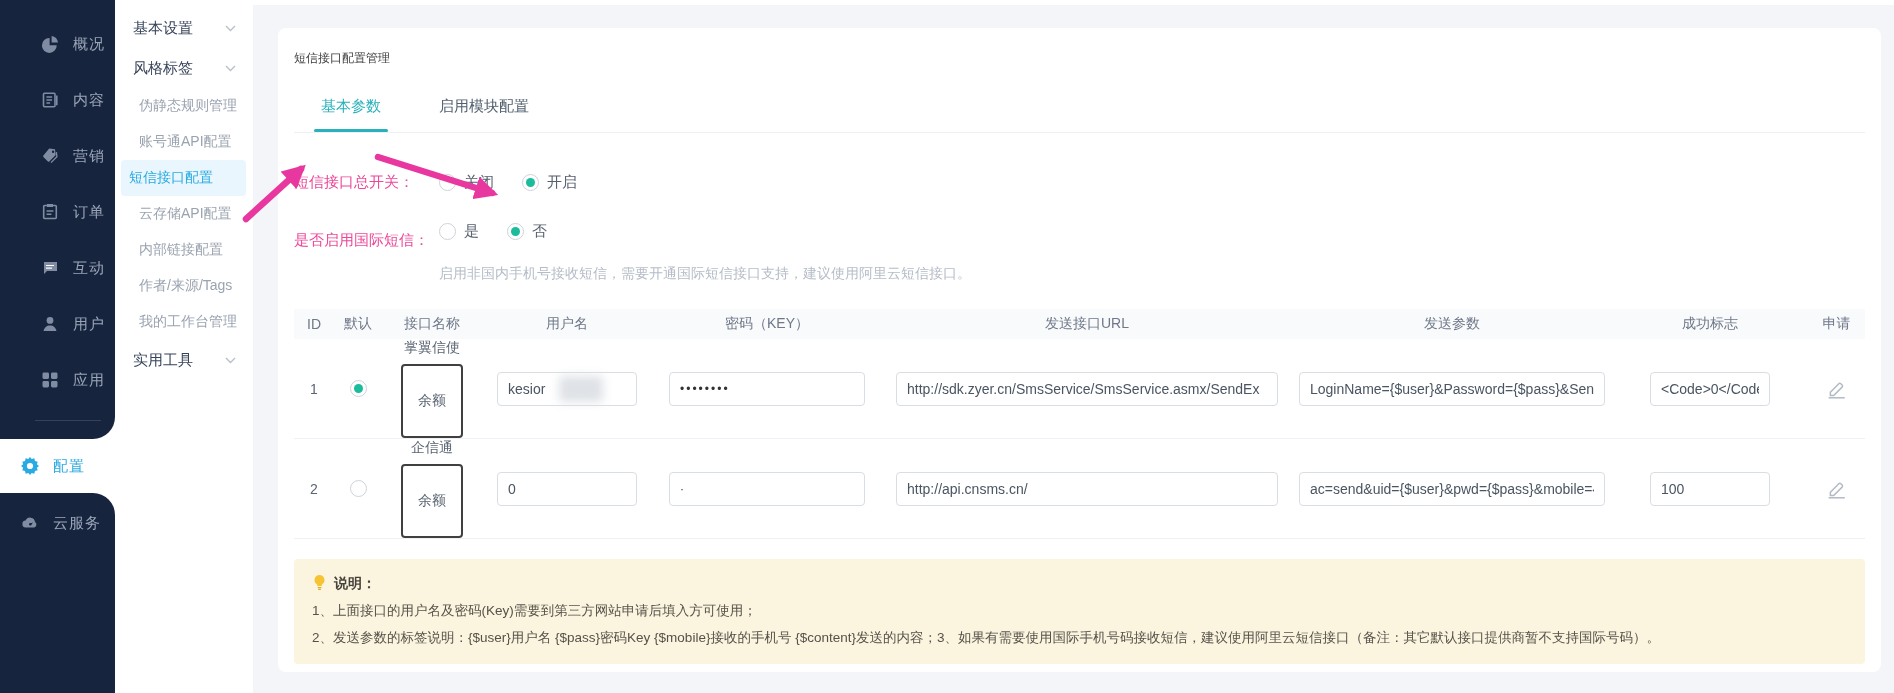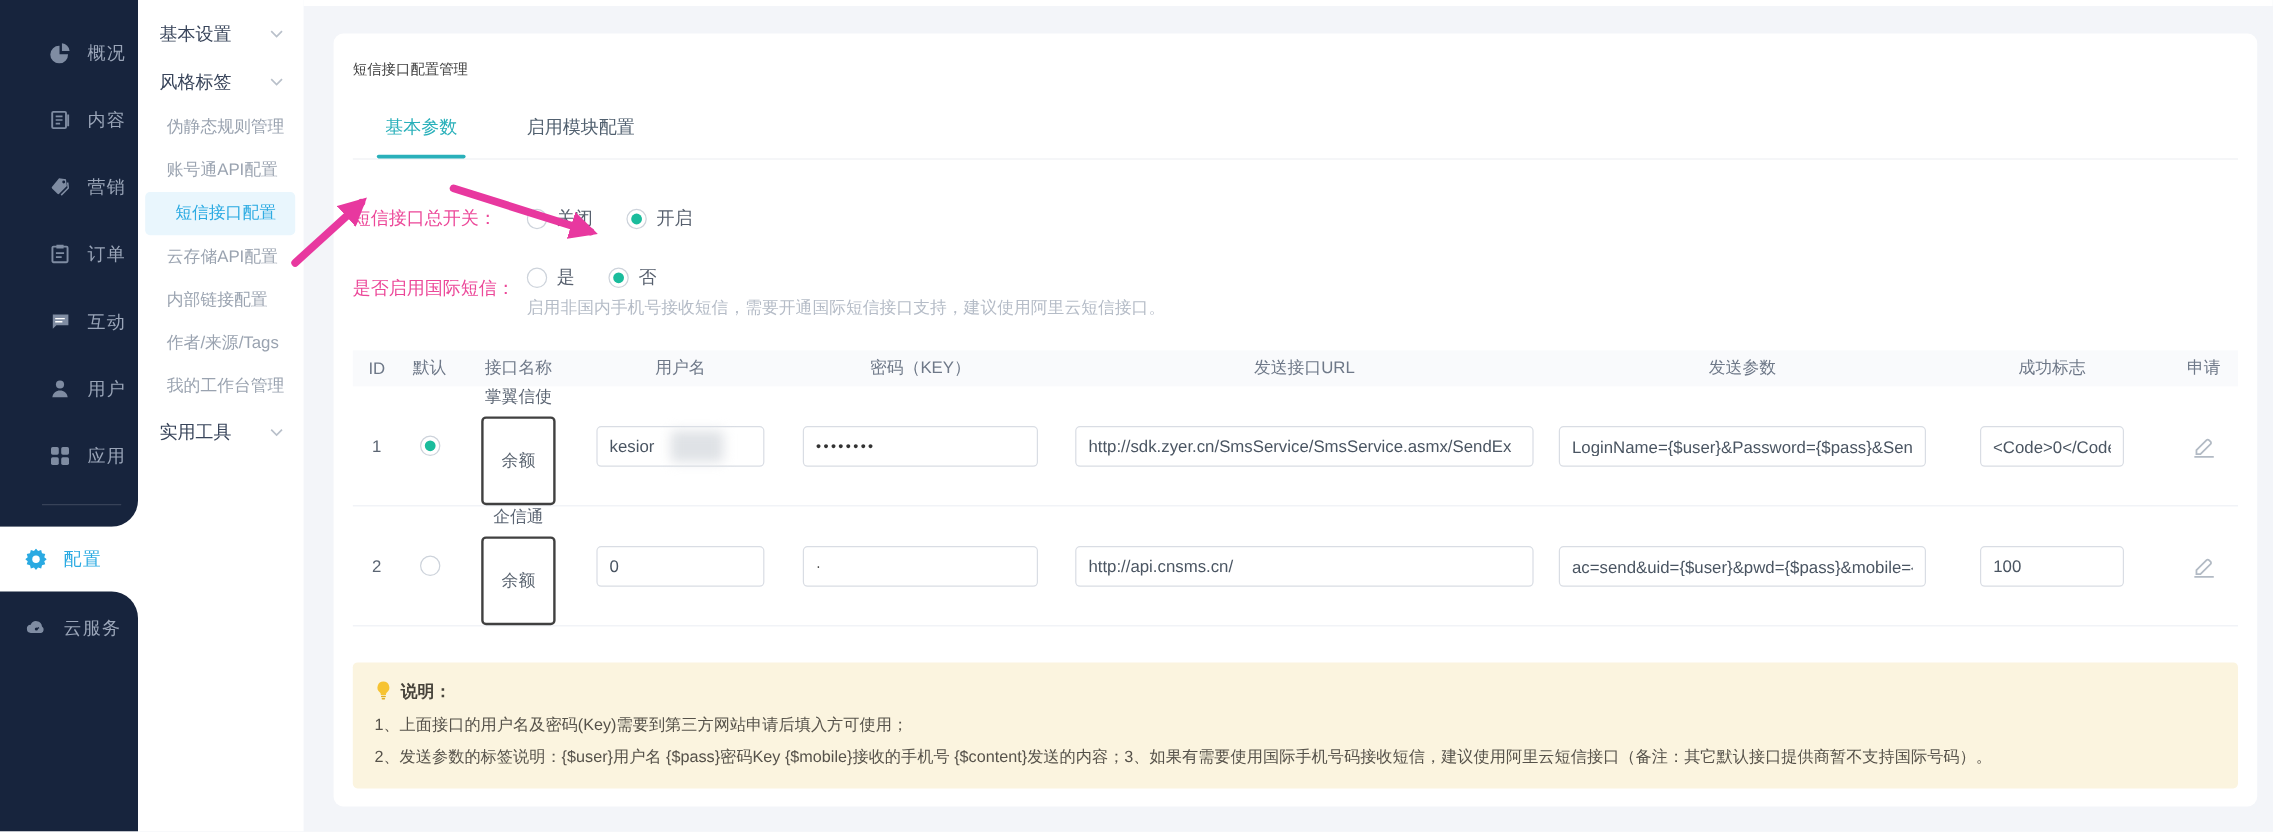--- a/index.html
+++ b/index.html
@@ -19,21 +19,21 @@
   .rail-gap .rail-item { height:54px; }
   .rail-gap .rlb { color:#2aaae2; }
   .rail-div { border-top:1px solid rgba(255,255,255,.14); margin:12px 14px 0 15px; }
 
   
   .menu { position:absolute; left:115px; top:0; width:138px; height:693px; background:#fff; z-index:2; padding-top:8px; }
   .menu-group { height:40px; display:flex; align-items:center; justify-content:space-between;
     padding:0 17px 0 18px; color:#38445a; font-size:15px; cursor:pointer; }
   .menu-sub { height:36px; display:flex; align-items:center; padding-left:24px;
     color:#9aa3b0; font-size:14px; cursor:pointer; }
-  .menu-sub.active { background:#e9f6fd; border-radius:4px; margin:0 7px 0 6px; padding-left:25px; color:#2aaae2; }
+  .menu-sub.active { background:#e9f6fd; border-radius:4px; margin:0 7px 0 6px; padding-left:8px; color:#2aaae2; }
   .chev { display:inline-flex; }
 
   
   .content { position:absolute; left:253px; top:0; width:1641px; height:693px; background:#f3f5f9; }
   .topstrip { height:5px; background:#fff; }
   .card { position:absolute; left:25px; top:28px; width:1603px; height:644px;
     background:#fff; border-radius:8px; padding:0 16px; }
 
   .card-title { padding:22px 0 0 0; font-size:12px; font-weight:500; color:#404040; }
 
@@ -46,21 +46,21 @@
   
   .frow { display:flex; align-items:center; margin-top:40px; padding-left:0; }
   .frow.second { margin-top:30px; align-items:flex-start; }
   .flabel { width:145px; font-size:15px; color:#ec4899; flex:0 0 145px; }
   .frow.second .flabel { padding-top:9px; }
   .radios { display:flex; align-items:center; gap:28px; }
   .radio-opt { display:flex; align-items:center; gap:8px; cursor:pointer; }
   .radio { width:17px; height:17px; border:1px solid #cdd3db; border-radius:50%; background:#fff; flex:0 0 17px; }
   .radio.checked::after { content:""; display:block; width:9px; height:9px; border-radius:50%; background:#1abc9c; margin:3px; }
   .radio-txt { font-size:15px; color:#57606e; }
-  .fhelp { margin-top:7px; font-size:14px; color:#b5bcc7; }
+  .fhelp { margin-top:24px; font-size:14px; color:#b5bcc7; }
 
   
   .tbl { margin-top:26px; }
   .tr { display:flex; align-items:center; }
   .thead { height:30px; background:#f9fafc; }
   .thead .td { font-size:14px; color:#6e7888; }
   .trow { height:100px; border-bottom:1px solid #eef1f5; }
   .td { display:flex; align-items:center; justify-content:center; text-align:center; }
   .c-id{width:40px;} .c-def{width:48px;} .c-name{width:100px;} .c-user{width:170px;}
   .c-pass{width:230px;} .c-url{width:410px;} .c-par{width:320px;} .c-suc{width:196px;} .c-app{width:57px;}
@@ -72,21 +72,21 @@
   .input-wrap { position:relative; }
   input.cfg { height:34px; border:1px solid #d9dde4; border-radius:4px; padding:0 10px;
     font-size:14px; color:#4a5562; background:#fff; font-family:"Liberation Sans","DejaVu Sans",sans-serif; }
   .w-user{width:140px;} .w-pass{width:196px;} .w-url{width:382px;} .w-par{width:306px;} .w-suc{width:120px;}
   input.pwd { letter-spacing:2px; font-size:12px; color:#333; }
   .blur-patch { position:absolute; left:62px; top:4px; width:44px; height:26px;
     background:#dfe2e6; filter:blur(5px); border-radius:3px; pointer-events:none; }
   .edit-ic { cursor:pointer; display:inline-flex; }
 
   
-  .note { margin:30px 0 0 0; background:#fbf4df; border-radius:4px; padding:12px 18px 13px 18px; }
+  .note { margin:20px 0 0 0; background:#fbf4df; border-radius:4px; padding:12px 18px 13px 18px; }
   .note-title { display:flex; align-items:center; gap:7px; font-size:14px; font-weight:bold; color:#46423a; height:26px; }
   .note-line { font-size:13.5px; color:#56524a; line-height:27px; }
 
   
   .arrows { position:absolute; left:0; top:0; width:1894px; height:693px; z-index:5; pointer-events:none; }
 </style>
 </head>
 <body>
 
 <div class="app">

